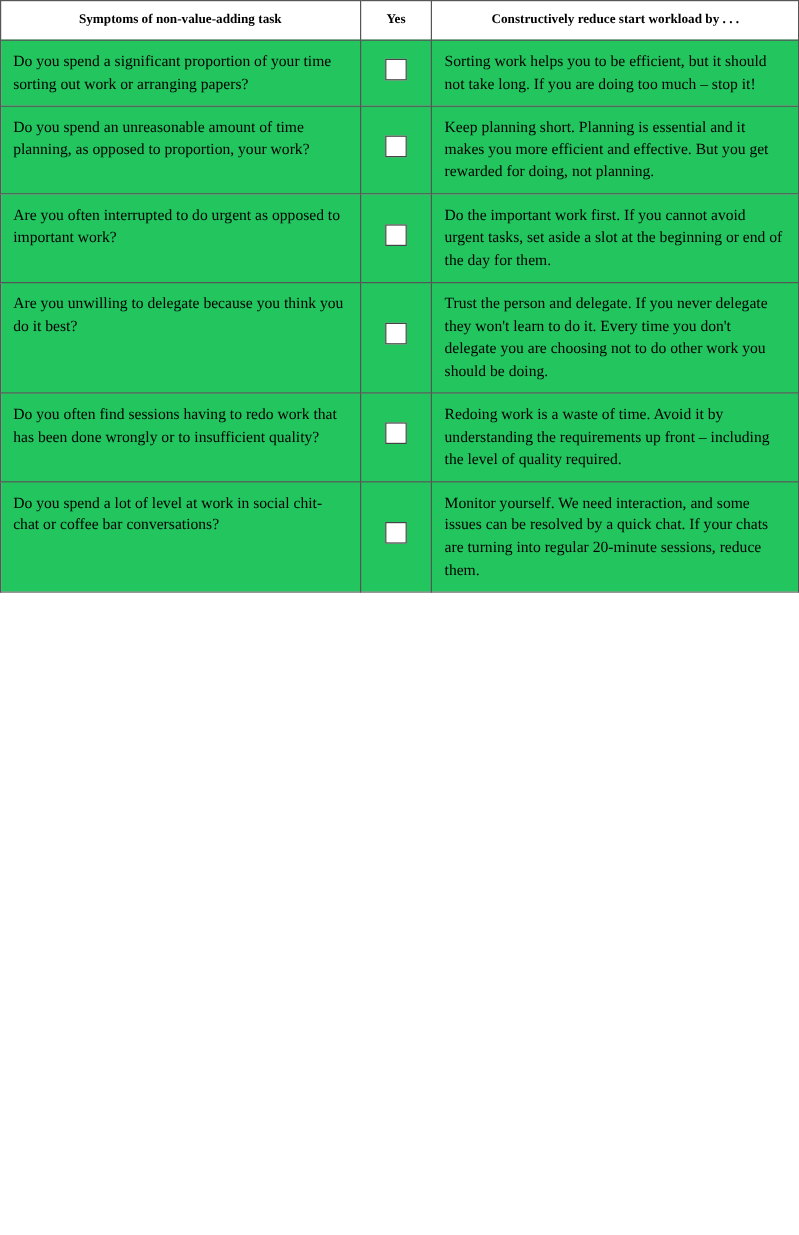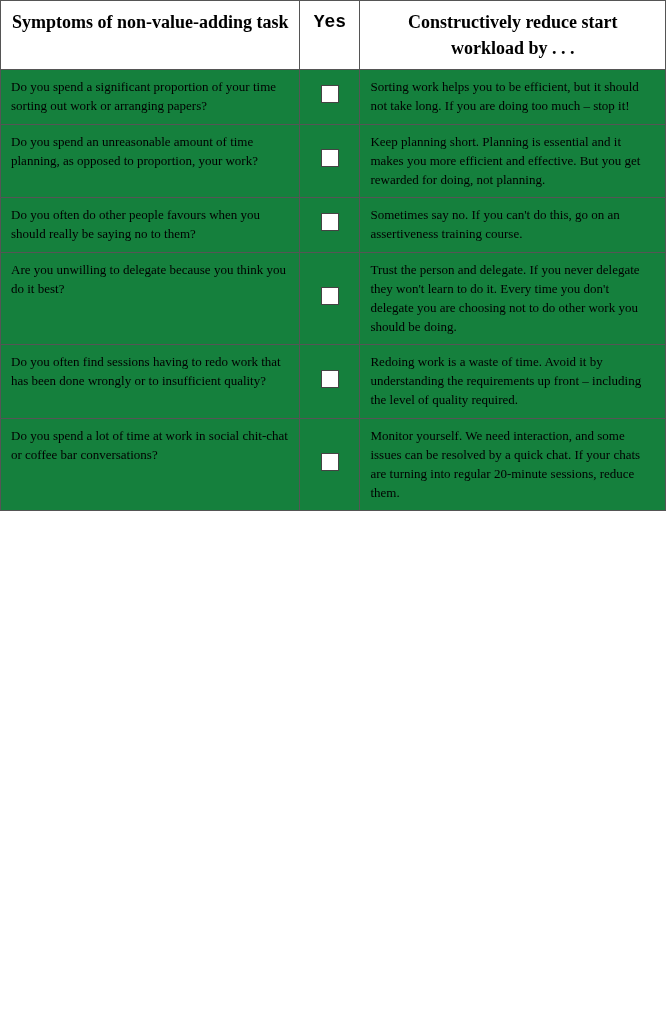--- a/index.html
+++ b/index.html
@@ -28,33 +28,32 @@
 
     th, td {
       border: 1px solid #555;
       padding: 8px 10px;
       vertical-align: top;
       line-height: 1.45;
     }
 
     thead th {
       font-weight: bold;
-      font-size: 18px;
+      font-size: 11px;
       background: #fff;
       vertical-align: top;
     }
 
     th.col-symptom {
       width: 300px;
     }
 
     th.col-yes {
       width: 60px;
       text-align: center;
-      font-family: Liberation Mono, monospace;
     }
 
     th.col-reduce {
       width: 306px;
     }
 
     td.col-symptom {
       width: 300px;
     }
 
@@ -70,21 +69,21 @@
 
     .checkbox-box {
       display: inline-block;
       width: 18px;
       height: 18px;
       border: 1.5px solid #444;
       background: #fff;
     }
 
     tbody tr {
-      background: #15803d;
+      background: #22c55e;
       padding-left: 12px;
     }
   </style>
 </head>
 <body>
 
 <div class="table-container">
   <table>
     <thead>
       <tr>
@@ -98,34 +97,34 @@
           <td class="col-symptom">Do you spend a significant proportion of your time sorting out work or arranging papers?</td>
           <td class="col-yes"><span class="checkbox-box"></span></td>
           <td class="col-reduce">Sorting work helps you to be efficient, but it should not take long. If you are doing too much – stop it!</td>
         </tr>
         <tr>
           <td class="col-symptom">Do you spend an unreasonable amount of time planning, as opposed to proportion, your work?</td>
           <td class="col-yes"><span class="checkbox-box"></span></td>
           <td class="col-reduce">Keep planning short. Planning is essential and it makes you more efficient and effective. But you get rewarded for doing, not planning.</td>
         </tr>
         <tr>
-          <td class="col-symptom">Do you often do other people favours when you should really be saying no to them?</td>
+          <td class="col-symptom">Are you often interrupted to do urgent as opposed to important work?</td>
           <td class="col-yes"><span class="checkbox-box"></span></td>
-          <td class="col-reduce">Sometimes say no. If you can't do this, go on an assertiveness training course.</td>
+          <td class="col-reduce">Do the important work first. If you cannot avoid urgent tasks, set aside a slot at the beginning or end of the day for them.</td>
         </tr>
         <tr>
           <td class="col-symptom">Are you unwilling to delegate because you think you do it best?</td>
           <td class="col-yes"><span class="checkbox-box"></span></td>
           <td class="col-reduce">Trust the person and delegate. If you never delegate they won't learn to do it. Every time you don't delegate you are choosing not to do other work you should be doing.</td>
         </tr>
         <tr>
           <td class="col-symptom">Do you often find sessions having to redo work that has been done wrongly or to insufficient quality?</td>
           <td class="col-yes"><span class="checkbox-box"></span></td>
           <td class="col-reduce">Redoing work is a waste of time. Avoid it by understanding the requirements up front – including the level of quality required.</td>
         </tr>
         <tr>
-          <td class="col-symptom">Do you spend a lot of time at work in social chit-chat or coffee bar conversations?</td>
+          <td class="col-symptom">Do you spend a lot of level at work in social chit-chat or coffee bar conversations?</td>
           <td class="col-yes"><span class="checkbox-box"></span></td>
           <td class="col-reduce">Monitor yourself. We need interaction, and some issues can be resolved by a quick chat. If your chats are turning into regular 20-minute sessions, reduce them.</td>
         </tr>
       </tbody>
   </table>
 </div>
 
 </body></html>

